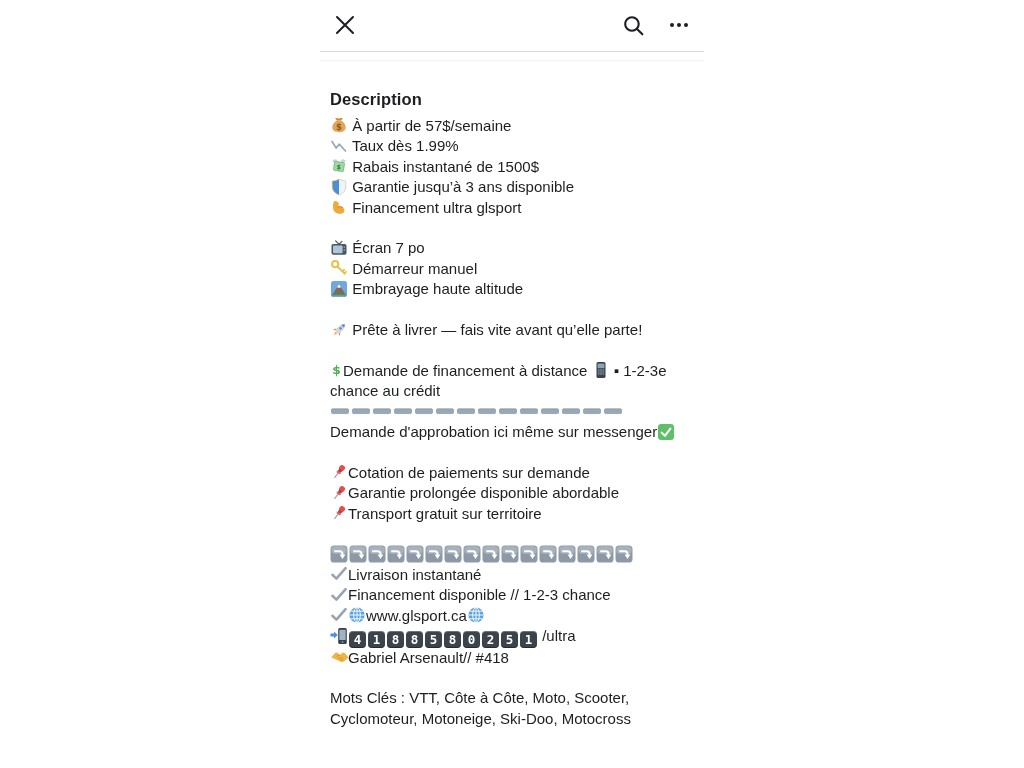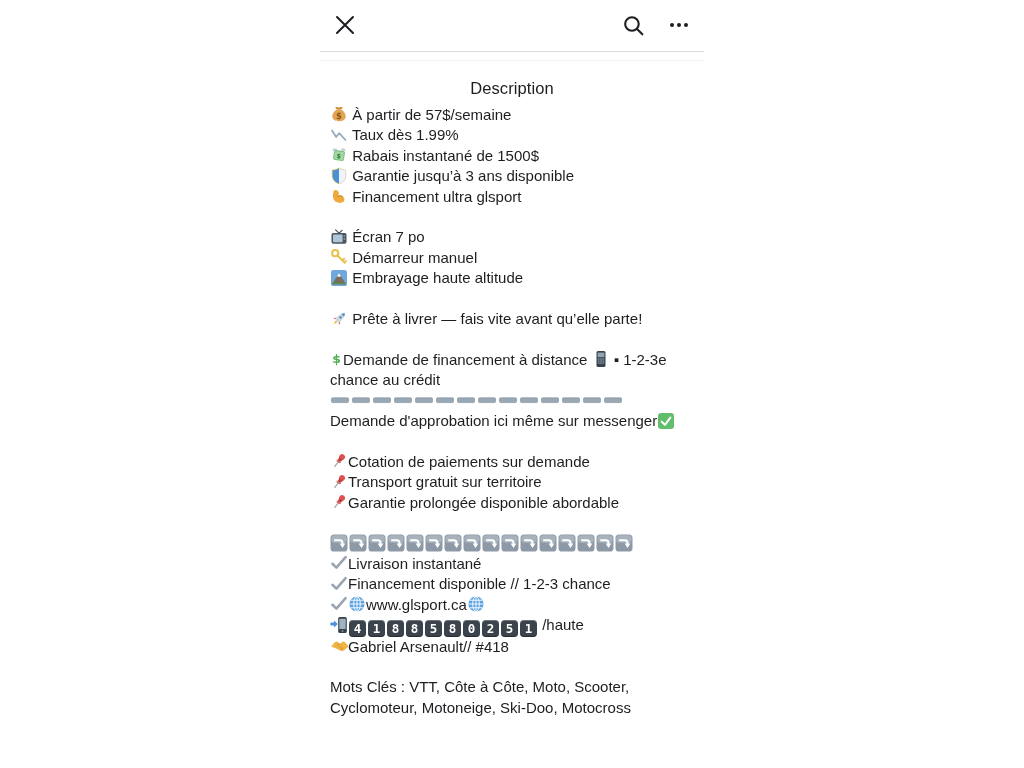--- a/index.html
+++ b/index.html
@@ -10,21 +10,21 @@
     color: #1c1e21;
     position: relative;
   }
   .phone-col { position: absolute; left: 330px; top: 0; width: 364px; }
   .topbar { height: 50px; display: flex; align-items: center; padding-top: 4px; }
   .icon-btn { width: 30px; height: 30px; display: flex; align-items: center; justify-content: center; cursor: pointer; }
   .topbar .spacer { flex: 1; }
   .icon-btn + .icon-btn { margin-left: 16px; }
   .divider-strong { border-top: 1px solid #d8dadc; margin: 1px -10px 0 -10px; }
   .divider-light  { border-top: 1px solid #f1f2f4; margin: 8px -10px 0 -10px; }
-  .section-title { margin-top: 18px; font-size: 16.5px; font-weight: normal; letter-spacing: .1px; text-align: center; }
+  .section-title { margin-top: 29px; font-size: 16.5px; font-weight: bold; letter-spacing: .1px; }
   .content { margin-top: 7px; font-size: 15px; line-height: 20.4px; }
   .line { min-height: 20.4px; }
   .emoji { display: inline-block; width: 18px; height: 18px; vertical-align: -3.5px; }
   .emoji svg { display: block; width: 100%; height: 100%; }
   .emoji.e-minus { width: 20px; margin-right: 1px; }
   .emoji.e-arrow-curving-down { width: 18px; margin-right: 1px; }
   .emoji.e-dollar-sign { width: 13px; }
   .keycap {
     display: inline-block; width: 17px; height: 17px; line-height: 17px;
     background: #3b434c; color: #ffffff; border-radius: 4px; text-align: center;
@@ -183,29 +183,29 @@
               <path d="M9 10.8V16.4" stroke="#9aa5b1" stroke-width="1.2"></path>
             </g>
           </svg></span><span>Cotation de paiements sur demande</span></div>
       <div class="line"><span class="emoji e-pushpin"><svg viewBox="0 0 18 18" xmlns="http://www.w3.org/2000/svg">
             <g transform="rotate(38 9 9)">
               <circle cx="9" cy="4" r="2.9" fill="#e14f4f"></circle>
               <path d="M6.9 6h4.2l-.6 3.1H7.5z" fill="#b93d3d"></path>
               <path d="M6.2 9.1h5.6l-1.3 1.7H7.5z" fill="#d96459"></path>
               <path d="M9 10.8V16.4" stroke="#9aa5b1" stroke-width="1.2"></path>
             </g>
-          </svg></span><span>Transport gratuit sur territoire</span></div>
+          </svg></span><span>Garantie prolongée disponible abordable</span></div>
       <div class="line"><span class="emoji e-pushpin"><svg viewBox="0 0 18 18" xmlns="http://www.w3.org/2000/svg">
             <g transform="rotate(38 9 9)">
               <circle cx="9" cy="4" r="2.9" fill="#e14f4f"></circle>
               <path d="M6.9 6h4.2l-.6 3.1H7.5z" fill="#b93d3d"></path>
               <path d="M6.2 9.1h5.6l-1.3 1.7H7.5z" fill="#d96459"></path>
               <path d="M9 10.8V16.4" stroke="#9aa5b1" stroke-width="1.2"></path>
             </g>
-          </svg></span><span>Garantie prolongée disponible abordable</span></div>
+          </svg></span><span>Transport gratuit sur territoire</span></div>
       <div class="line">&nbsp;</div>
       <div class="line"><span class="emoji e-arrow-curving-down"><svg viewBox="0 0 18 18" xmlns="http://www.w3.org/2000/svg">
             <rect x="0.5" y="0.5" width="17" height="17" rx="3.6" fill="#8d99a6"></rect>
             <rect x="1.4" y="1.3" width="15.2" height="7.5" rx="3" fill="#a7b2bd"></rect>
             <path d="M4.2 6.3h5.6c1.5 0 2.7 1.2 2.7 2.7v1" stroke="#ffffff" stroke-width="2" fill="none"></path>
             <path d="M9.6 9.6h5.8l-2.9 4.4z" fill="#ffffff"></path>
           </svg></span><span class="emoji e-arrow-curving-down"><svg viewBox="0 0 18 18" xmlns="http://www.w3.org/2000/svg">
             <rect x="0.5" y="0.5" width="17" height="17" rx="3.6" fill="#8d99a6"></rect>
             <rect x="1.4" y="1.3" width="15.2" height="7.5" rx="3" fill="#a7b2bd"></rect>
             <path d="M4.2 6.3h5.6c1.5 0 2.7 1.2 2.7 2.7v1" stroke="#ffffff" stroke-width="2" fill="none"></path>
@@ -300,21 +300,21 @@
             <g stroke="#ffffff" stroke-width="0.9" fill="none">
               <ellipse cx="9" cy="9" rx="3.3" ry="7.6"></ellipse>
               <path d="M1.4 9h15.2M2.4 5.2h13.2M2.4 12.8h13.2M9 1.4v15.2"></path>
             </g>
           </svg></span></div>
       <div class="line"><span class="emoji e-mobile-phone-arrow"><svg viewBox="0 0 18 18" xmlns="http://www.w3.org/2000/svg">
             <path d="M0.5 6.6h3.6V4.4L7.8 8 4.1 11.6V9.4H0.5z" fill="#4a90d9"></path>
             <rect x="8.2" y="1" width="8.6" height="16" rx="1.6" fill="#37424c"></rect>
             <rect x="9.3" y="2.8" width="6.4" height="10.2" fill="#9fb3c1"></rect>
             <circle cx="12.5" cy="15" r="0.9" fill="#8795a3"></circle>
-          </svg></span><span class="keycap">4</span><span class="keycap">1</span><span class="keycap">8</span><span class="keycap">8</span><span class="keycap">5</span><span class="keycap">8</span><span class="keycap">0</span><span class="keycap">2</span><span class="keycap">5</span><span class="keycap">1</span><span> /haute</span></div>
+          </svg></span><span class="keycap">4</span><span class="keycap">1</span><span class="keycap">8</span><span class="keycap">8</span><span class="keycap">5</span><span class="keycap">8</span><span class="keycap">0</span><span class="keycap">2</span><span class="keycap">5</span><span class="keycap">1</span><span> /ultra</span></div>
       <div class="line"><span class="emoji e-handshake"><svg viewBox="0 0 18 18" xmlns="http://www.w3.org/2000/svg">
             <path d="M1.2 9.4 4.8 5.2c1.2-1 2.7-.8 3.6.2l1.5 1.6 1.6-1.6c.9-1 2.4-1.2 3.6-.2l3.5 4.2-4 3.6c-1.6 1.4-3.7 1.4-5.2 0z" fill="#f0b445"></path>
             <path d="M7.3 8.3 9.9 7M9 10.9l2.4-1.4M10.7 12.3l2.2-1.3" stroke="#c8902f" stroke-width="0.9" fill="none" stroke-linecap="round"></path>
           </svg></span><span>Gabriel Arsenault// #418</span></div>
       <div class="line">&nbsp;</div>
       <div class="line"><span>Mots Clés : VTT, Côte à Côte, Moto, Scooter, Cyclomoteur, Motoneige, Ski-Doo, Motocross</span></div>
     </div>
 </div>
 
 </body></html>

